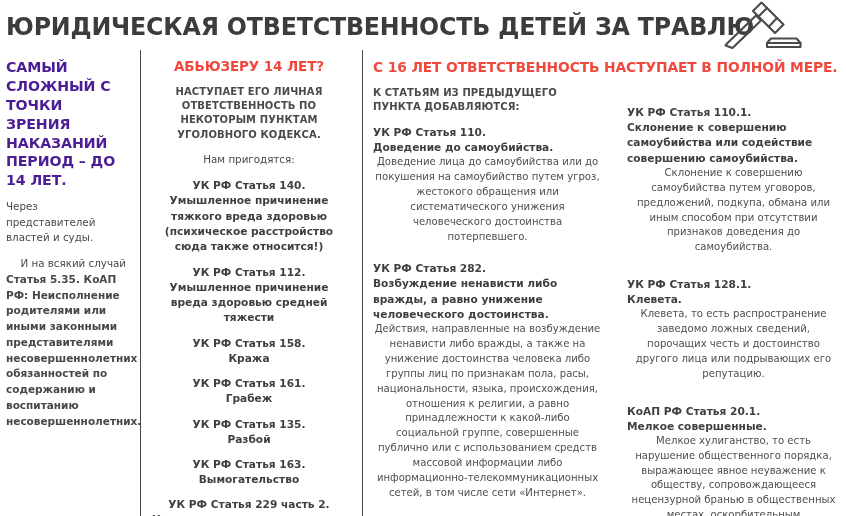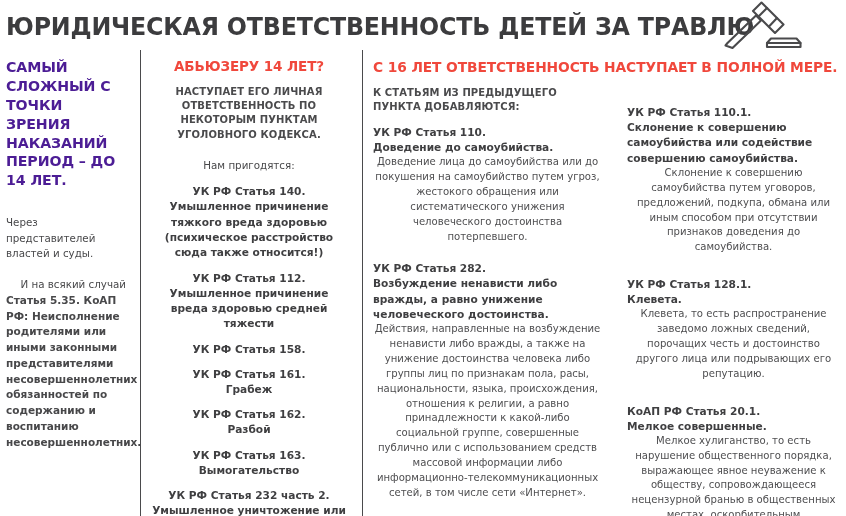--- a/index.html
+++ b/index.html
@@ -116,21 +116,21 @@
     margin: 4px 0 10px 0;
     letter-spacing: 0.1px;
   }
   .subhead-single {
     margin-bottom: 11px;
   }
   .body-text {
     font-size: 10.3px;
     line-height: 1.5;
     color: #48484a;
-    margin: 16px 0 11px 0;
+    margin: 0 0 11px 0;
   }
   .body-text.tight {
     margin-bottom: 0;
     text-align: right;
   }
   .lead-bold {
     font-weight: bold;
     font-size: 10.5px;
     line-height: 1.5;
     color: #48484a;
@@ -208,35 +208,36 @@
       <div class="entry">
         <p class="entry-title">УК РФ Статья 140.</p>
         <p class="entry-name">Умышленное причинение тяжкого вреда здоровью (психическое расстройство сюда также относится!)</p>
       </div>
       <div class="entry">
         <p class="entry-title">УК РФ Статья 112.</p>
         <p class="entry-name">Умышленное причинение вреда здоровью средней тяжести</p>
       </div>
       <div class="entry">
         <p class="entry-title">УК РФ Статья 158.</p>
+        <p class="entry-name">Кража</p>
       </div>
       <div class="entry">
         <p class="entry-title">УК РФ Статья 161.</p>
         <p class="entry-name">Грабеж</p>
       </div>
       <div class="entry">
-        <p class="entry-title">УК РФ Статья 162.</p>
+        <p class="entry-title">УК РФ Статья 135.</p>
         <p class="entry-name">Разбой</p>
       </div>
       <div class="entry">
         <p class="entry-title">УК РФ Статья 163.</p>
         <p class="entry-name">Вымогательство</p>
       </div>
       <div class="entry">
-        <p class="entry-title">УК РФ Статья 232 часть 2.</p>
+        <p class="entry-title">УК РФ Статья 229 часть 2.</p>
         <p class="entry-name">Умышленное уничтожение или повреждение имущества при отягчающих обстоятельствах</p>
       </div>
 
     </div>
 
     <div class="col col-3">
       <p class="kicker kicker-wide">С 16 ЛЕТ ОТВЕТСТВЕННОСТЬ НАСТУПАЕТ В ПОЛНОЙ МЕРЕ.</p>
       <p class="subhead subhead-single">К СТАТЬЯМ ИЗ ПРЕДЫДУЩЕГО ПУНКТА ДОБАВЛЯЮТСЯ:</p>
 
       <div class="entry">

